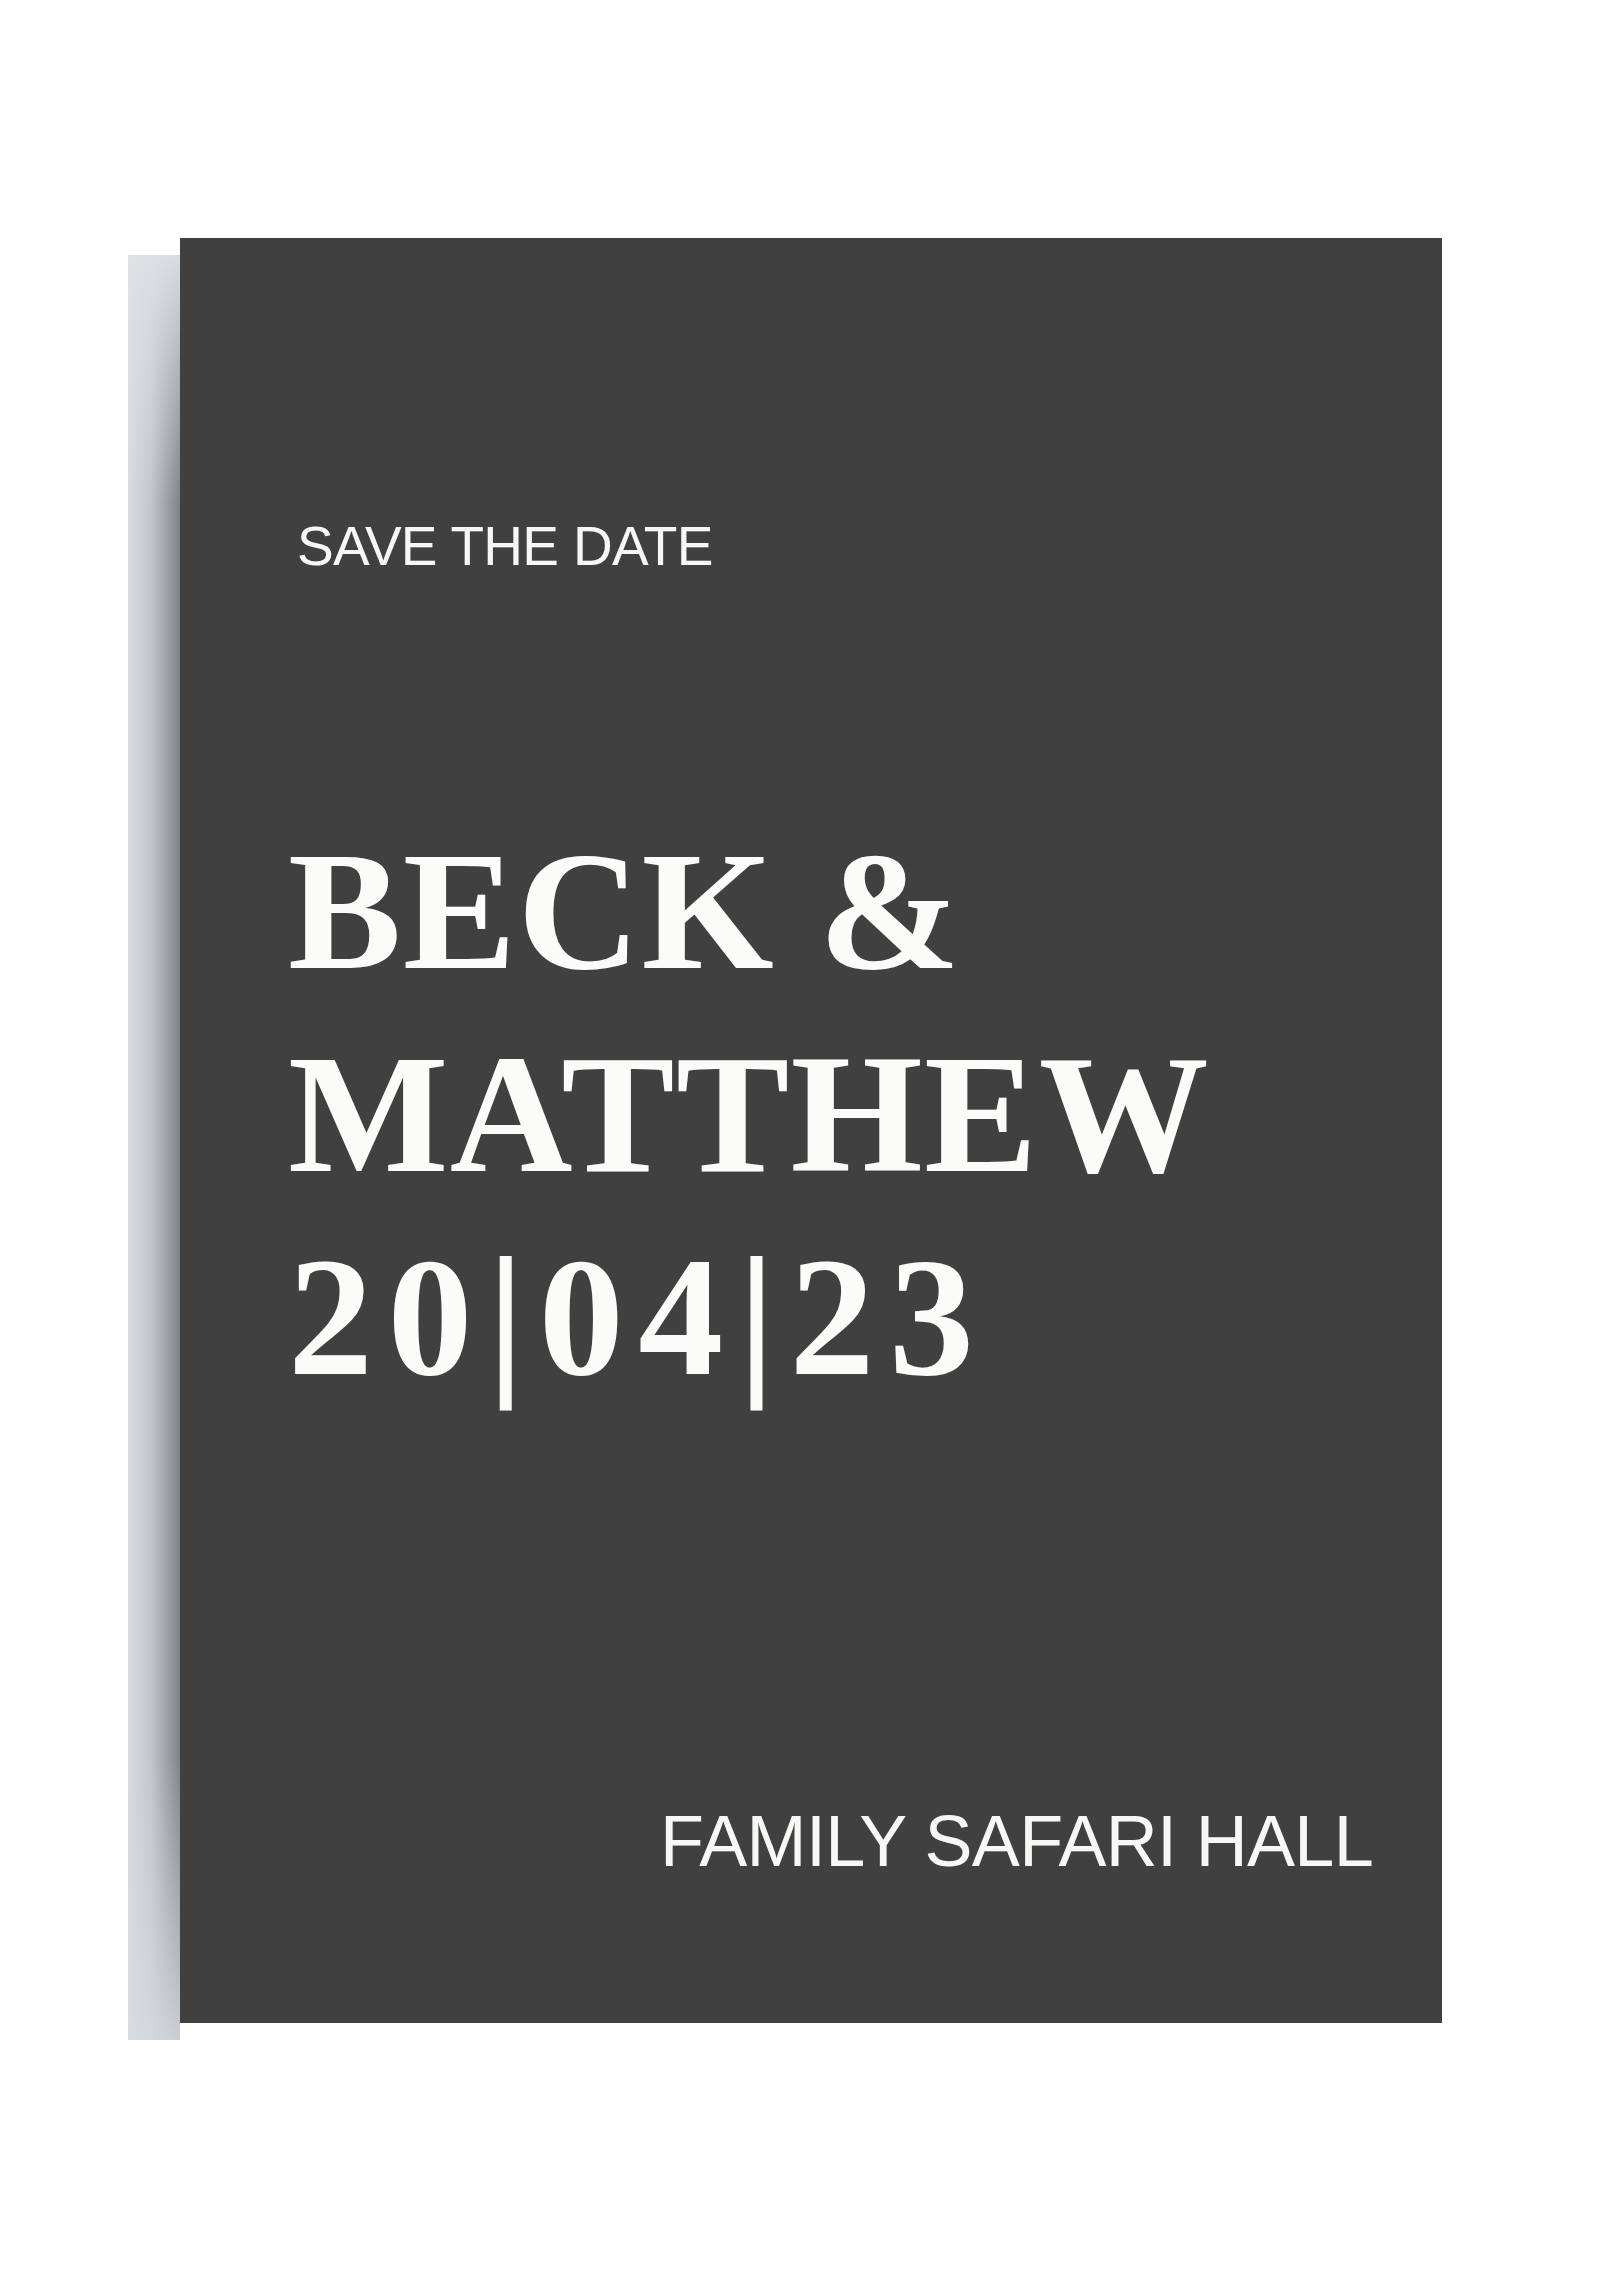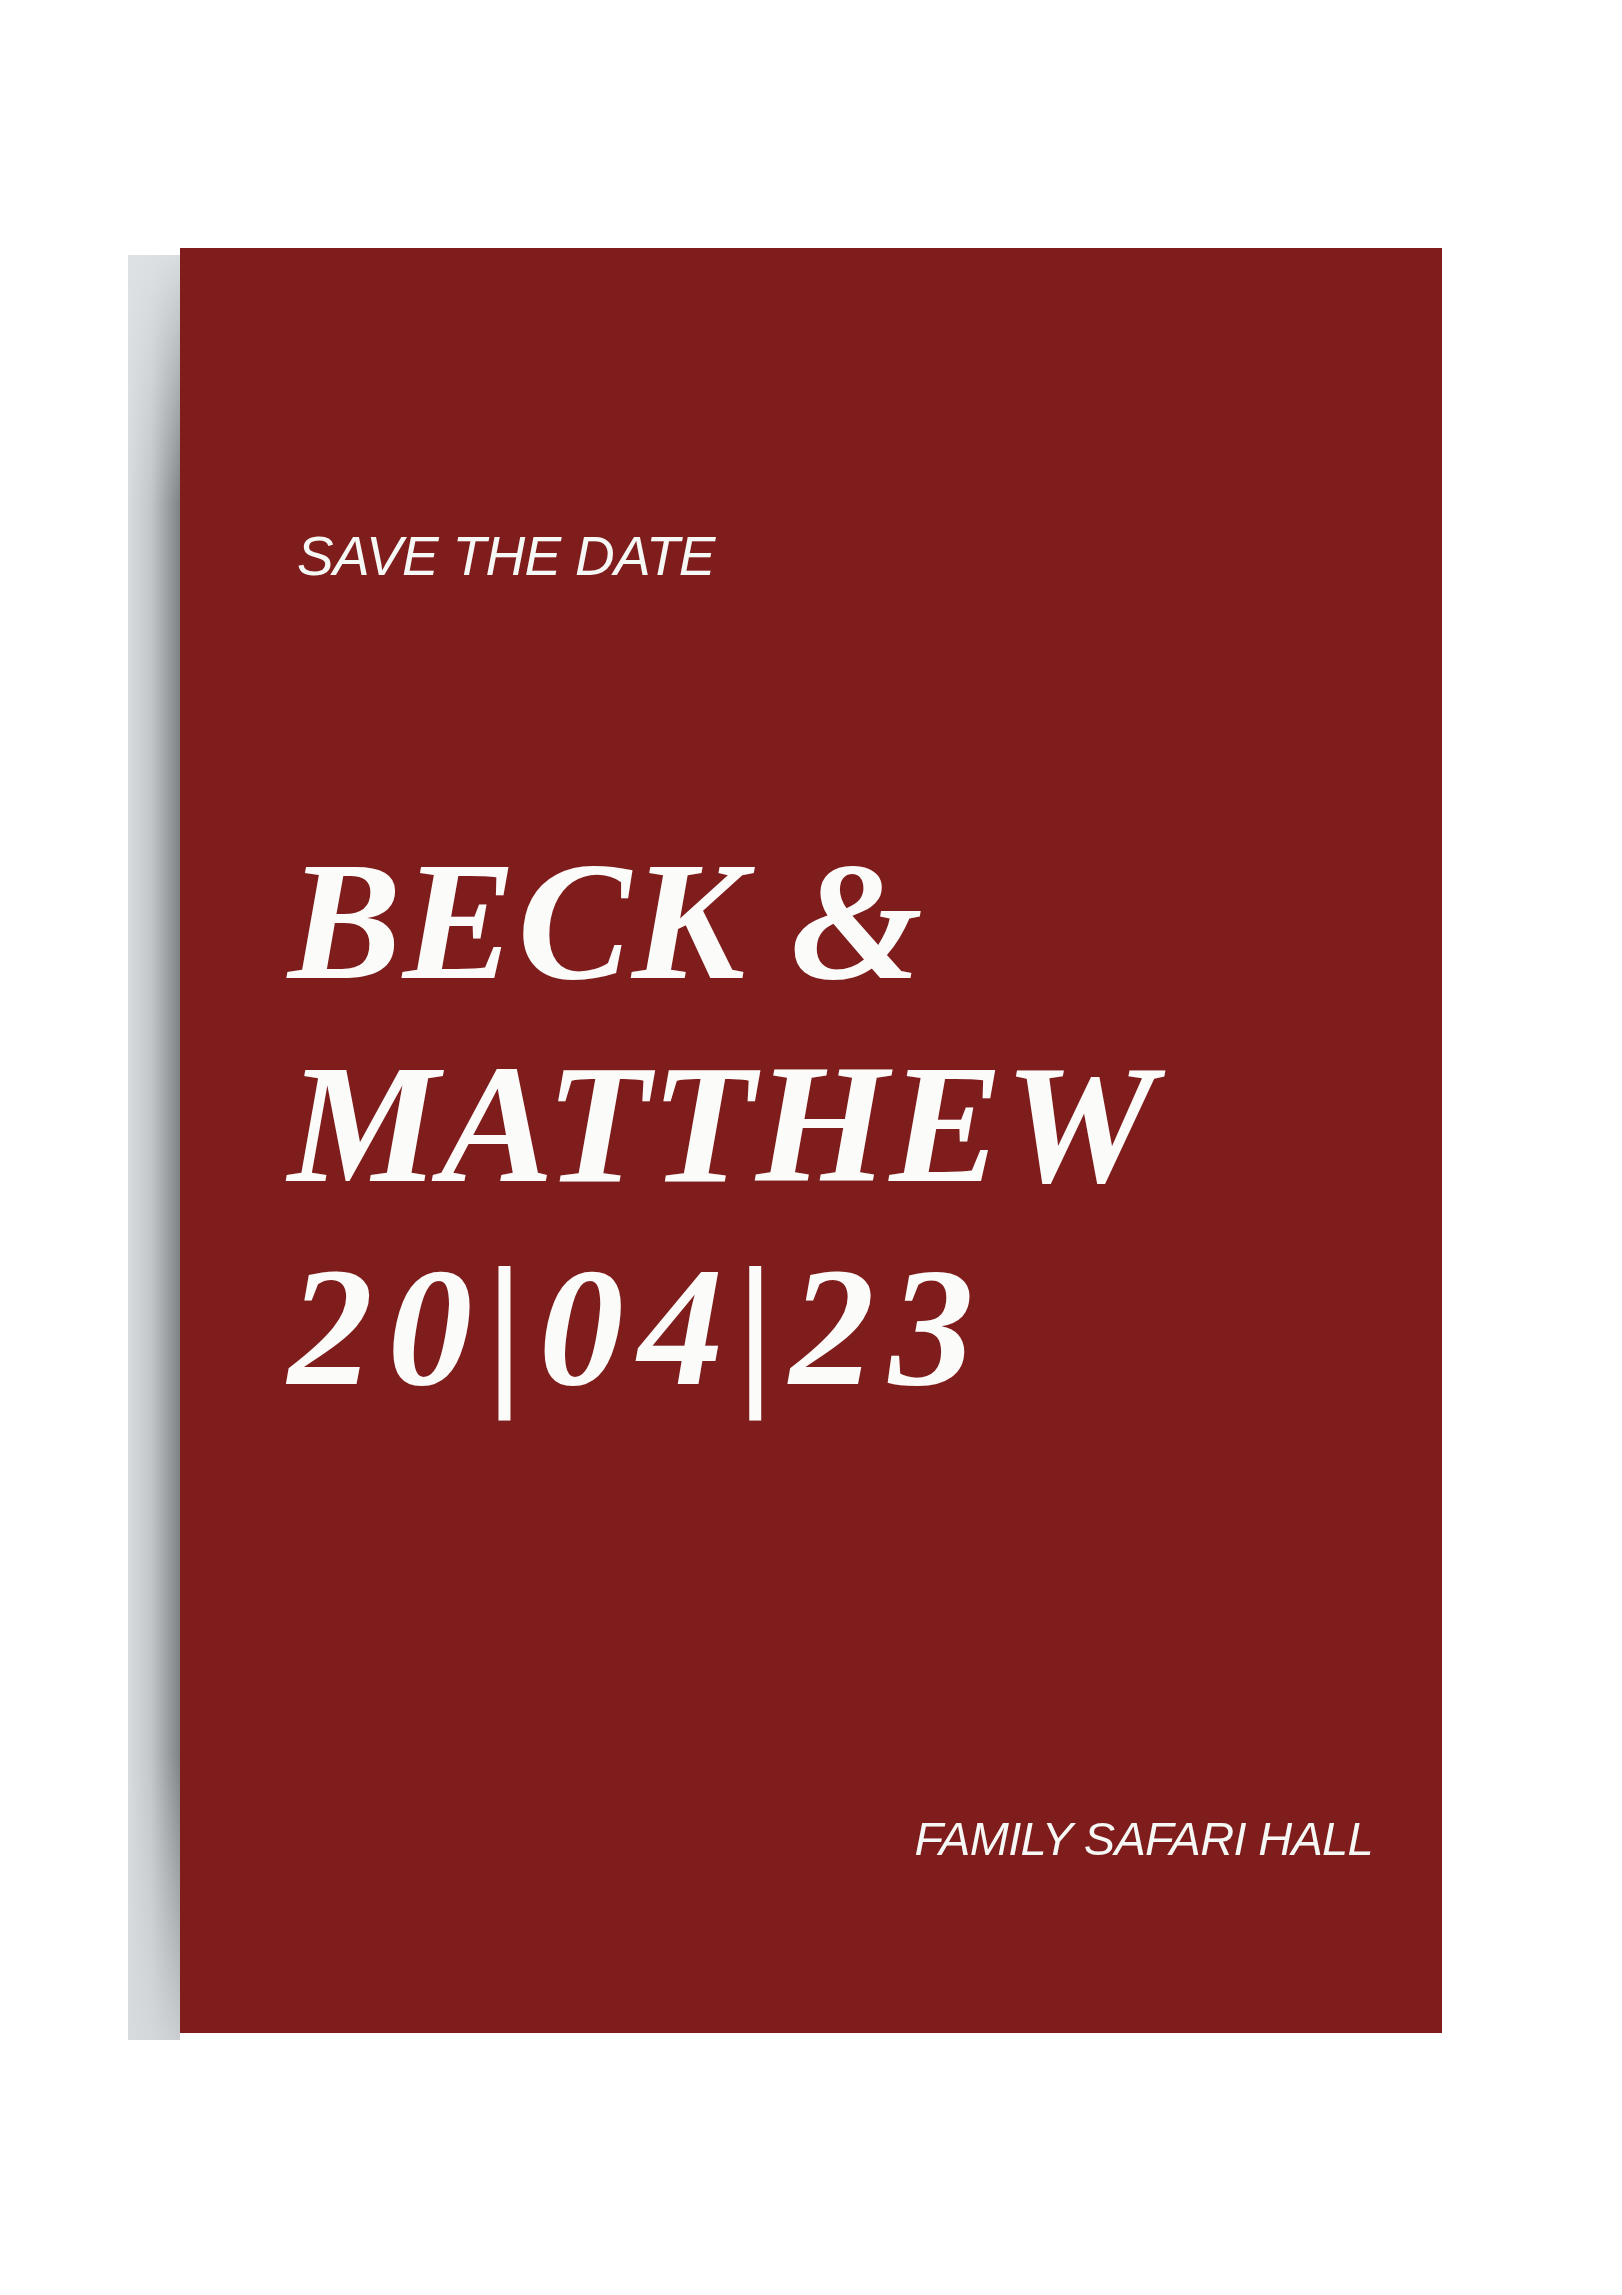--- a/index.html
+++ b/index.html
@@ -35,45 +35,44 @@
         rgba(222,226,228,0.00) 14%,
         rgba(222,226,228,0.00) 84%,
         rgba(215,219,222,0.85) 100%),
       linear-gradient(to right, #d9dcde 0%, #c2c6c9 45%, #7f8285 100%);
   }
 
   
   .card {
     position: absolute;
     left: 180px;
-    top: 248px;
+    top: 238px;
     width: 1262px;
     height: 1785px;
-    background: #7f1d1d;
-    font-style: italic;
+    background: #404040;
   }
 
   
   .eyebrow {
     position: absolute;
     left: 117px;
     top: 281px;
     font-family: "Liberation Sans", sans-serif;
     font-size: 55px;
     line-height: 1;
     letter-spacing: -0.7px;
     color: #f6f8f5;
     white-space: nowrap;
   }
   .venue {
     position: absolute;
     right: 69px;
     top: 1567px;
     font-family: "Liberation Sans", sans-serif;
-    font-size: 47px;
+    font-size: 72px;
     line-height: 1;
     letter-spacing: -0.7px;
     color: #f6f8f5;
     white-space: nowrap;
     text-align: center;
   }
 
   
   .heading {
     position: absolute;

